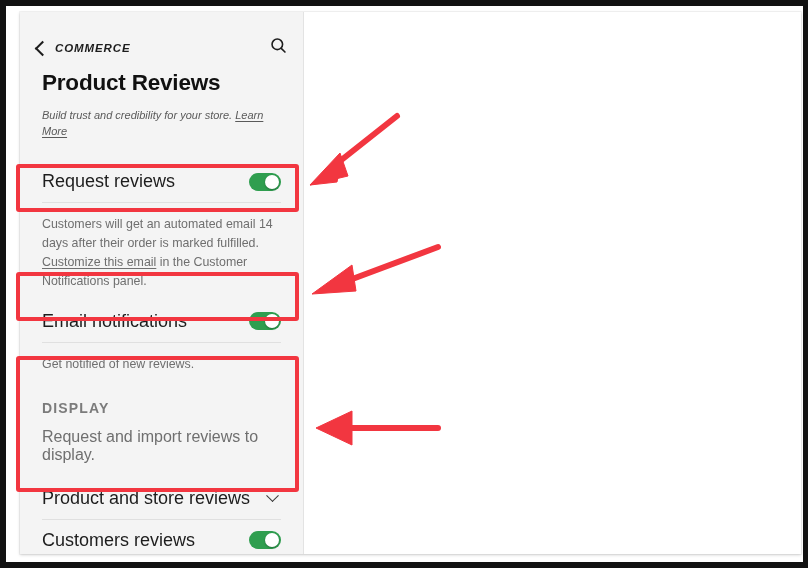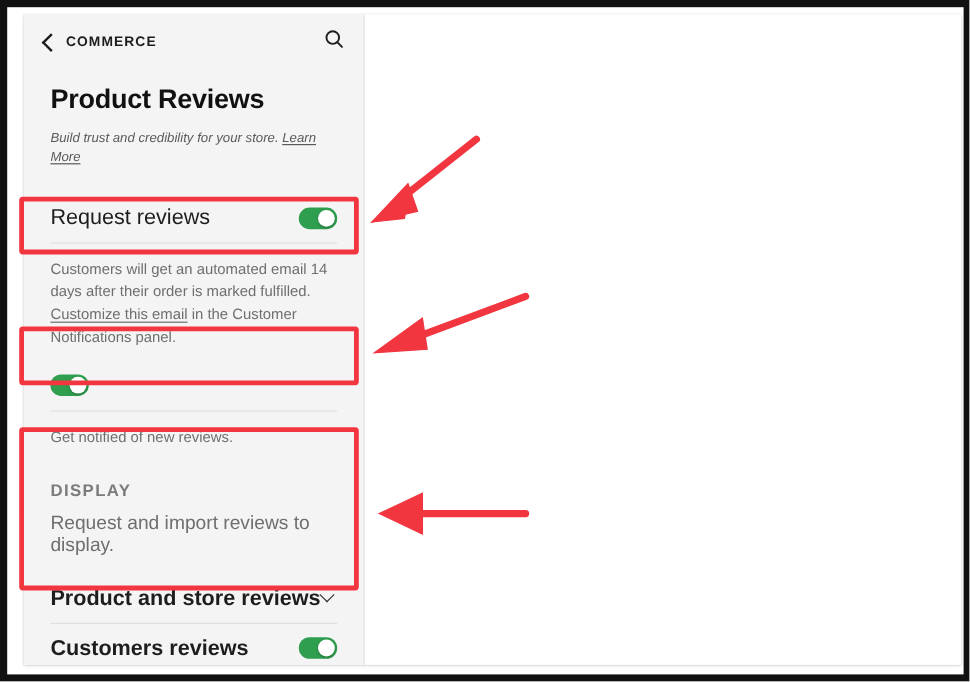--- a/index.html
+++ b/index.html
@@ -45,23 +45,24 @@
   }
   #content-area {
     flex: 1;
     background: #ffffff;
   }
 
   
   .navbar {
     height: 46px;
     display: flex;
-    align-items: center;
+    align-items: flex-end;
     justify-content: space-between;
     padding: 0 16px 0 8px;
+    font-style: italic;
   }
   .nav-back {
     display: flex;
     align-items: center;
     gap: 7px;
     padding: 4px 6px;
     cursor: pointer;
   }
   .chev-left {
     width: 11px; height: 11px;
@@ -109,21 +110,21 @@
     align-items: center;
     justify-content: space-between;
     border-bottom: 1px solid #e0e0e0;
     cursor: pointer;
   }
   .row-label {
     font-size: 18px;
     color: #1d1d1d;
   }
   .row-label.muted { color: #6d6d6d; }
-  .row-label.bold { font-weight: 700; }
+  .row-label.bold { font-weight: 400; }
 
   .helper {
     font-size: 12.4px;
     line-height: 1.52;
     color: #6f6f6f;
     padding: 12px 0 10px 0;
   }
   .helper .inline-link { color: #6f6f6f; }
 
   .section-cap {
@@ -220,20 +221,21 @@
             <span class="knob"></span>
           </span>
         </div>
         <div class="helper">
           <span>Customers will get an automated email 14 days after their order is marked fulfilled. </span><span class="inline-link">Customize this email</span><span> in the Customer Notifications panel.</span>
         </div>
       </div>
 
       <div class="section">
         <div class="row">
+          <span class="row-label">Email notifications</span>
           <span class="toggle on">
             <span class="knob"></span>
           </span>
         </div>
         <div class="helper">Get notified of new reviews.</div>
       </div>
 
       <div class="section" style="margin-top:10px;">
         <div class="section-cap">DISPLAY</div>
         <div class="section-desc">Request and import reviews to display.</div>

